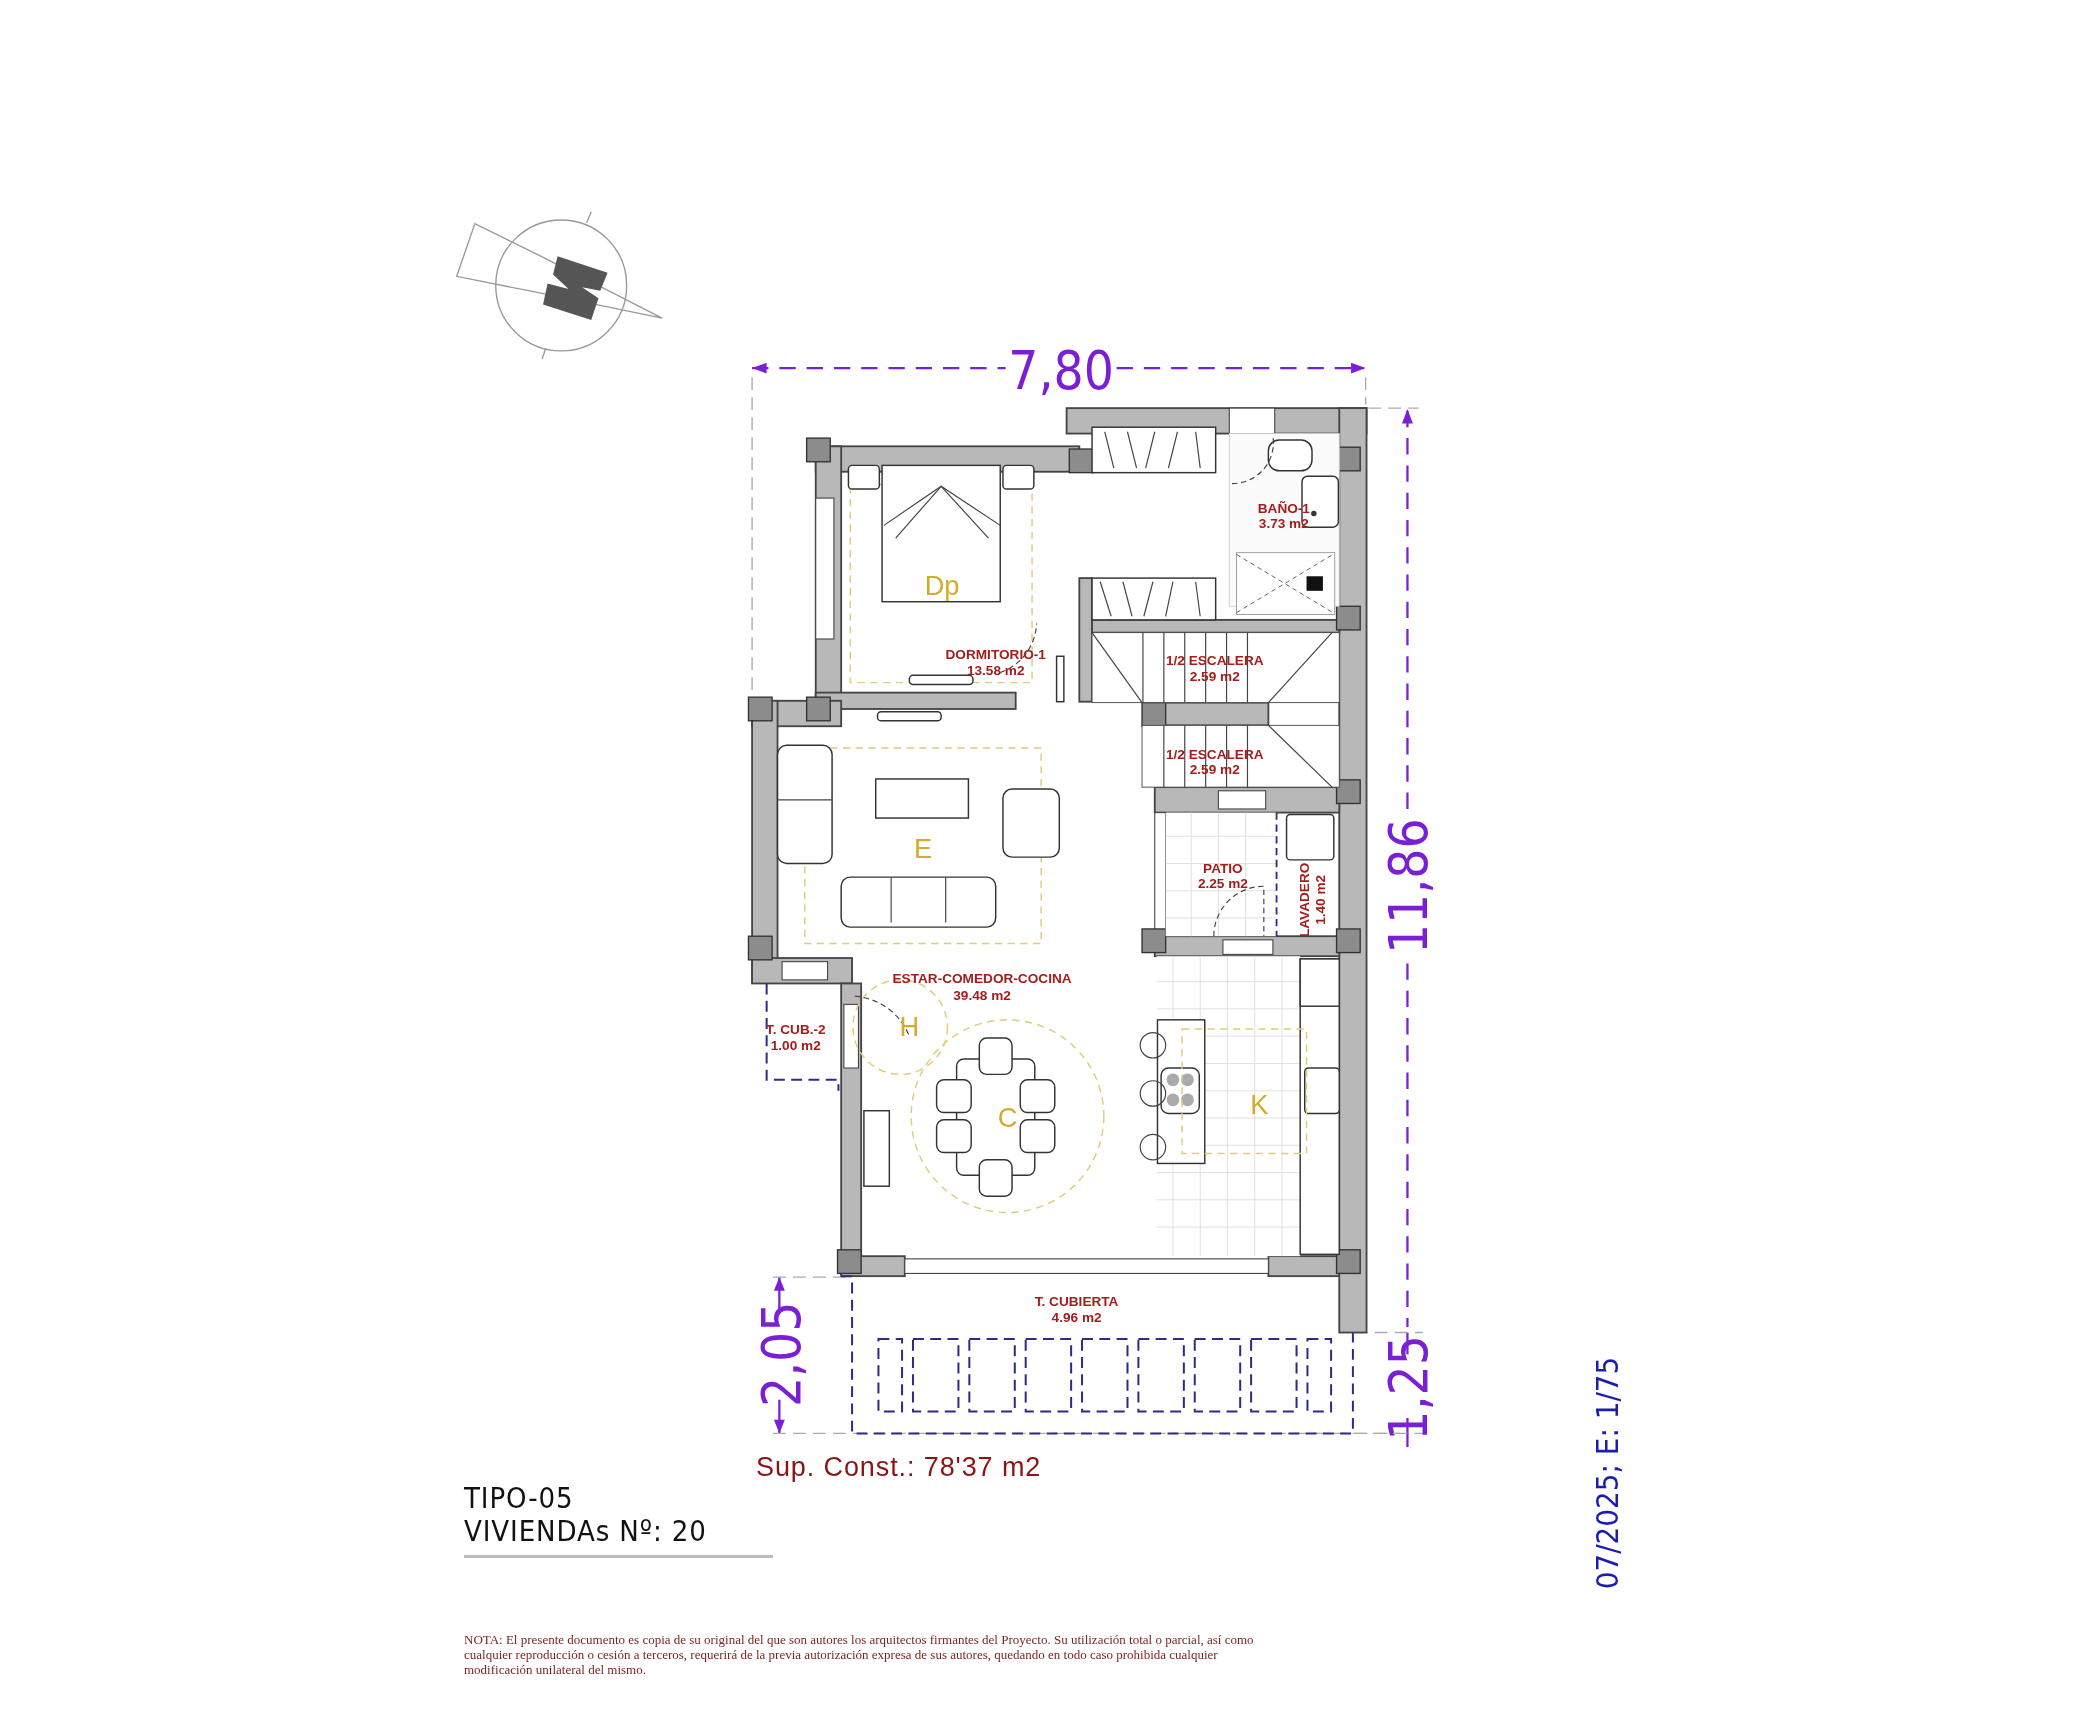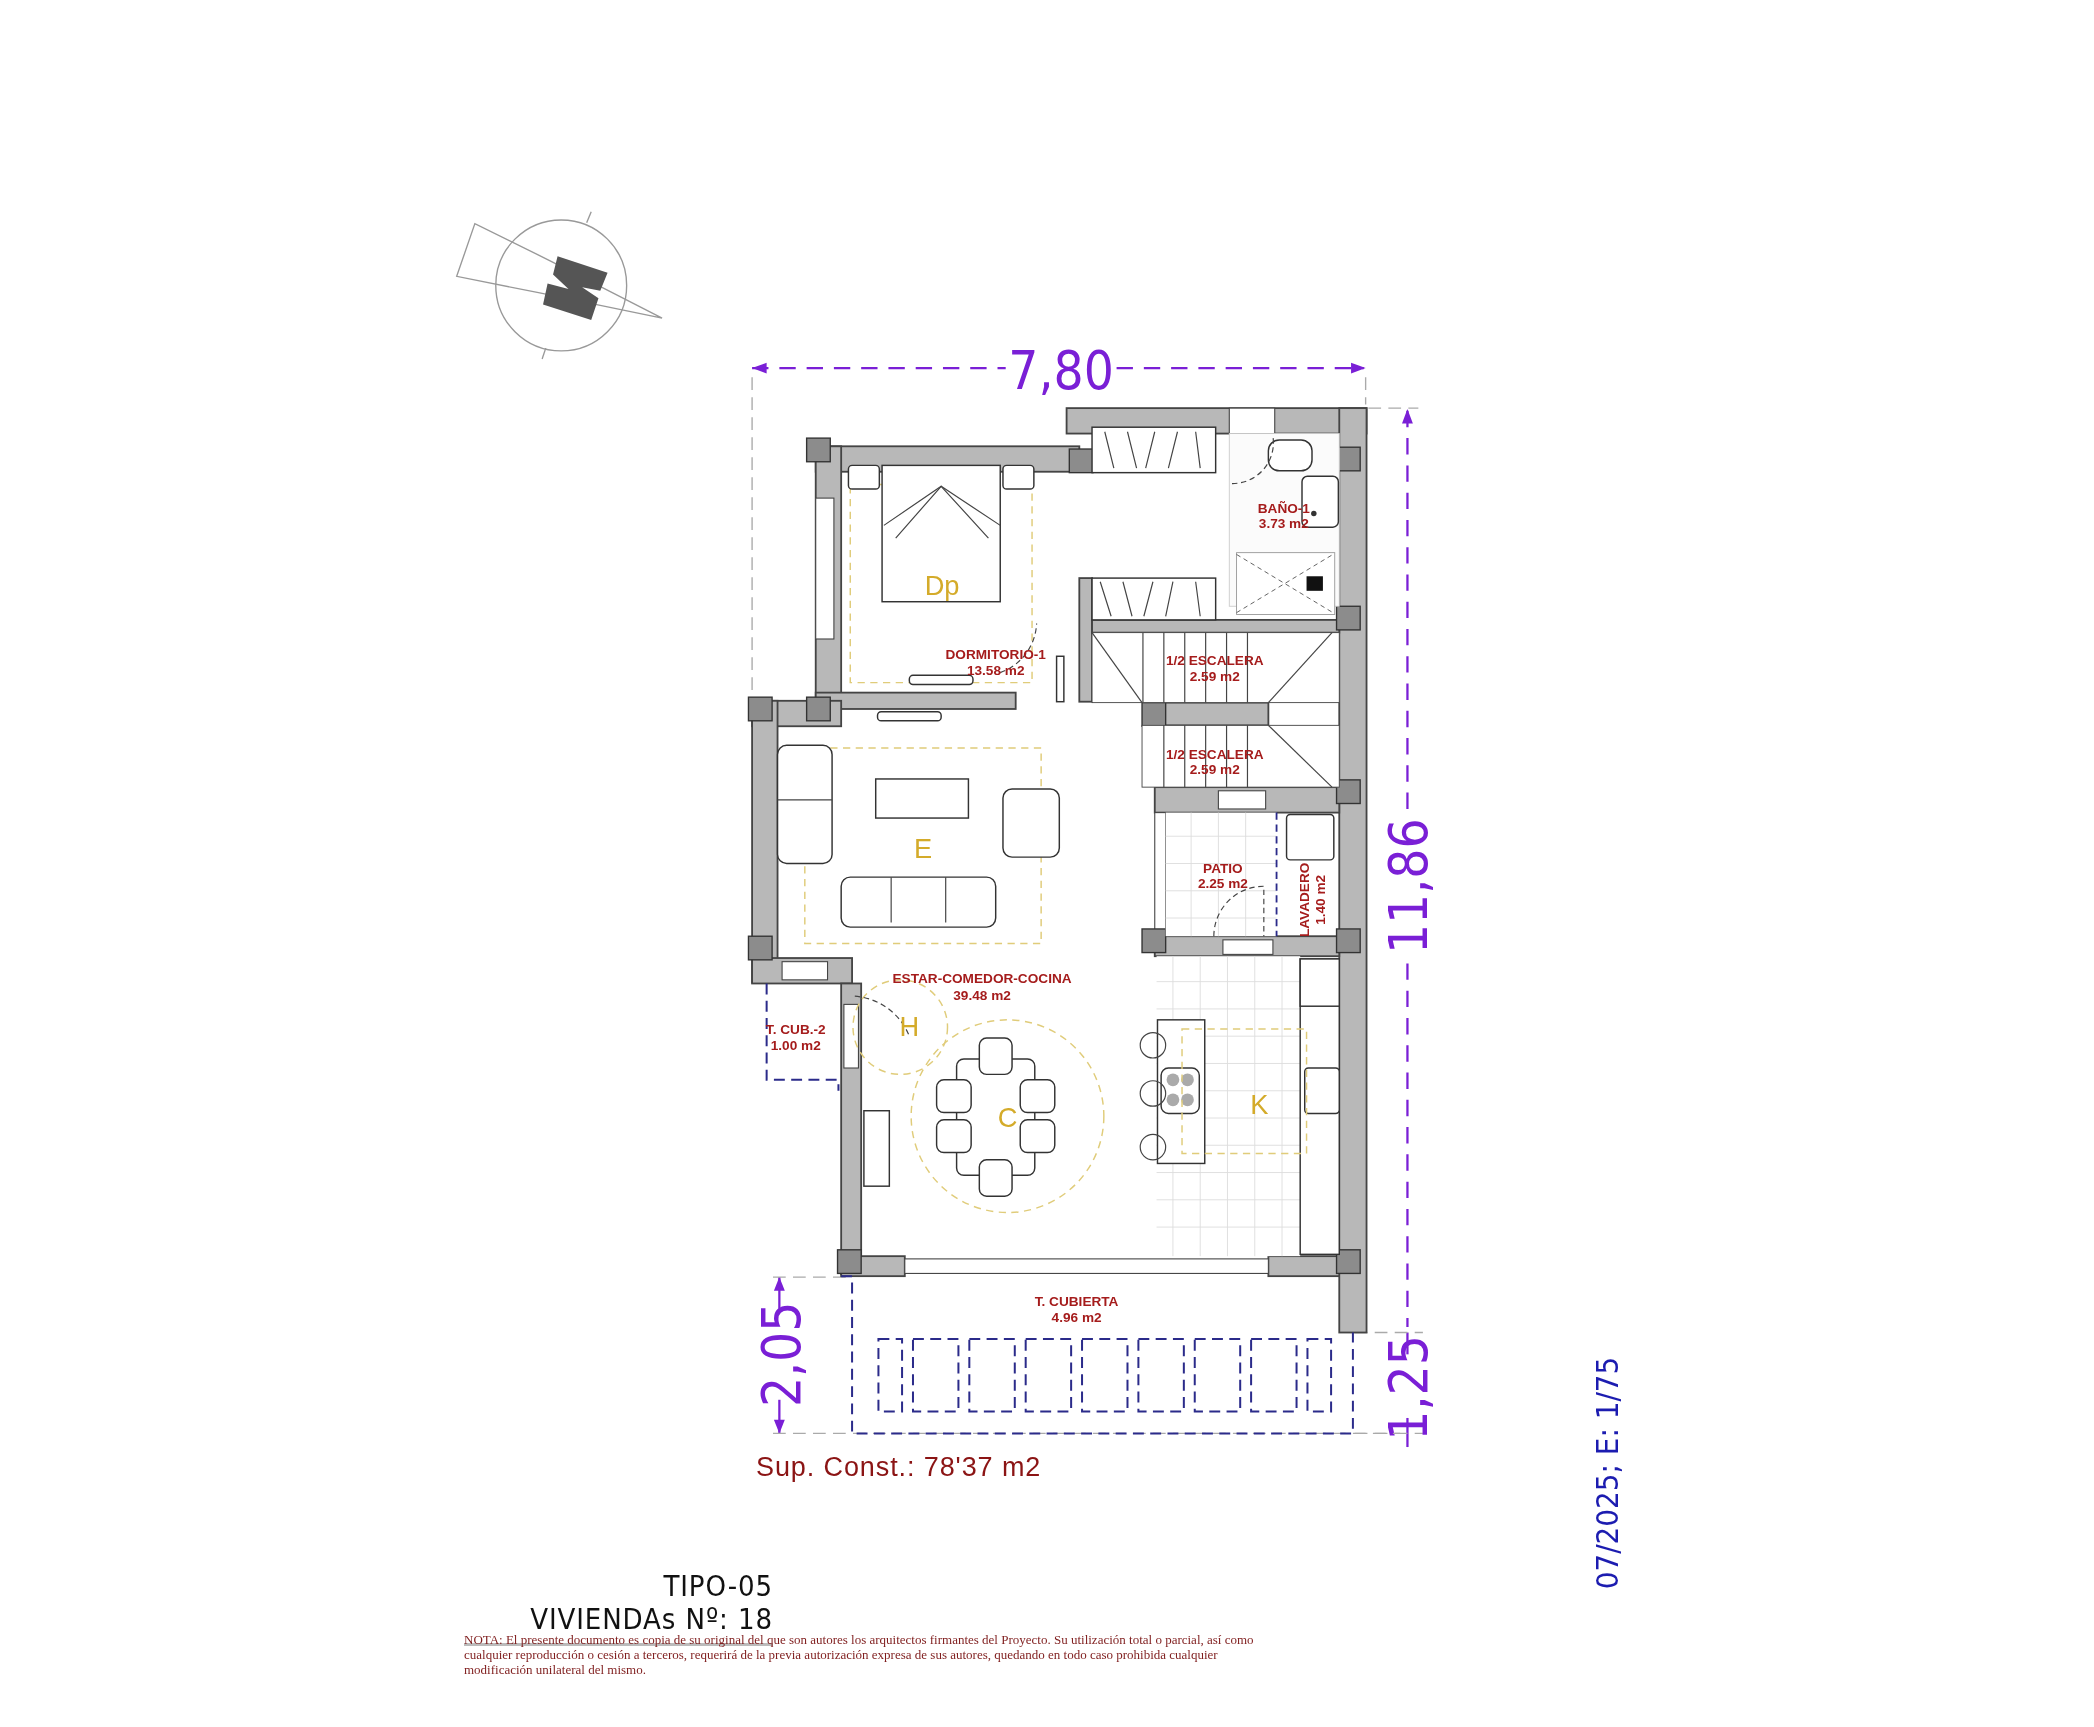--- a/index.html
+++ b/index.html
@@ -10,21 +10,21 @@
   .dim-text { font-family:"DejaVu Sans Condensed","DejaVu Sans", sans-serif; fill:#7a1fd6; font-size:58px; }
   .wall { fill:#b8b8b8; stroke:#444; stroke-width:2; }
   .pillar { fill:#8c8c8c; stroke:#333; stroke-width:1.5; }
   .furn { fill:#fff; stroke:#333; stroke-width:1.6; }
   .thin { fill:none; stroke:#444; stroke-width:1.3; }
   .zone { fill:none; stroke:#e0cc7a; stroke-width:1.6; stroke-dasharray:8 6; }
   .dimline { stroke:#7a1fd6; stroke-width:2.5; stroke-dasharray:18 12; fill:none; }
   .ext-line { stroke:#aaa; stroke-width:1.5; stroke-dasharray:14 8; fill:none; }
   .blue-dash { stroke:#2b2b8a; stroke-width:2.2; stroke-dasharray:12 7; fill:none; }
   .tile { stroke:#ddd; stroke-width:1; fill:none; }
-  .title-block { position:absolute; left:464px; top:1570px; color:#111;text-align:right; }
+  .title-block { position:absolute; left:464px; top:1482px; color:#111; }
   .tb-line { font-family:"DejaVu Sans Condensed","DejaVu Sans", sans-serif; font-size:29px; line-height:33px; letter-spacing:0.9px; }
   .tb-big { font-family:"DejaVu Sans", sans-serif; font-size:58px; line-height:64px; color:#444; letter-spacing:5.5px; font-weight:300; }
   .tb-rule { width:309px; height:2.7px; background:#bbb; margin-top:7.3px; }
   .nota { position:absolute; left:464px; top:1632px; width:800px; font-family:"Liberation Serif", serif; font-size:13px; line-height:15px; color:#7f1d1d; }
   .sup { position:absolute; left:756px; top:1452px; font-family:Liberation Sans, sans-serif; font-size:27px; color:#8b1414; letter-spacing:0.9px; }
   .date-scale { position:absolute; left:1589px; top:1323px; width:36px; height:300px; }
   .date-scale span { position:absolute; left:50%; top:50%; transform:translate(-50%,-50%) rotate(-90deg); white-space:nowrap; font-family:"DejaVu Sans Condensed","DejaVu Sans", sans-serif; font-size:31px; color:#1c1cb0; }
 </style>
 </head>
 <body>
@@ -265,21 +265,21 @@
     <rect x="1438" y="1473" width="26" height="80" class="blue-dash"></rect>
     <text x="1184" y="1437" class="room-label">T. CUBIERTA</text>
     <text x="1184" y="1454" class="room-label">4.96 m2</text>
   </g>
 </svg>
 
 <div class="sup">Sup. Const.: 78'37 m2</div>
 
 <div class="title-block">
   <div class="tb-line">TIPO-05</div>
-  <div class="tb-line">VIVIENDAs Nº: 18</div>
+  <div class="tb-line">VIVIENDAs Nº: 20</div>
   <div class="tb-rule"></div>
 </div>
 
 <div class="nota">NOTA: El presente documento es copia de su original del que son autores los arquitectos firmantes del Proyecto. Su utilización total o parcial, así como cualquier reproducción o cesión a terceros, requerirá  de la previa autorización expresa de sus autores, quedando en todo caso prohibida cualquier modificación unilateral del mismo.</div>
 
 <div class="date-scale">
   <span>07/2025; E: 1/75</span>
 </div>
 
 

